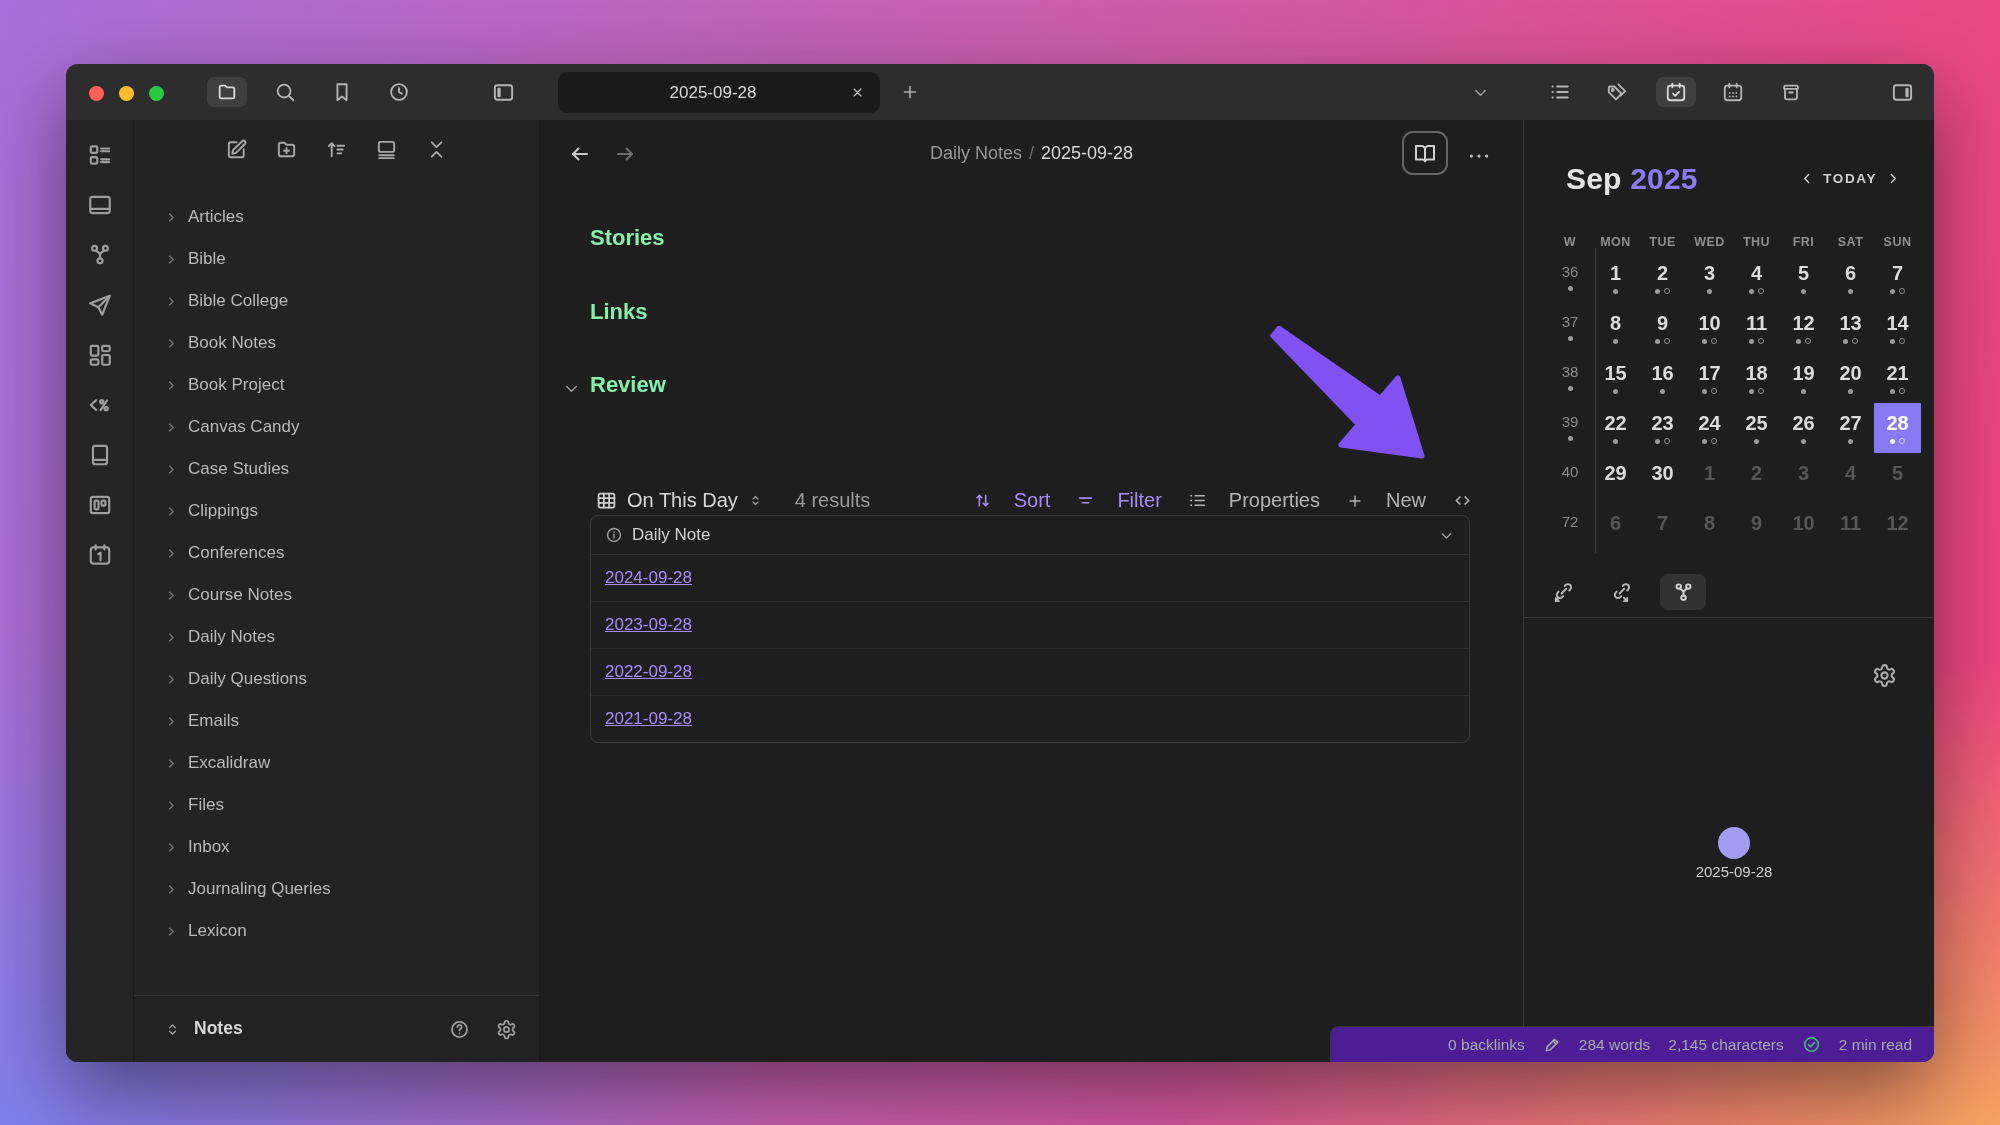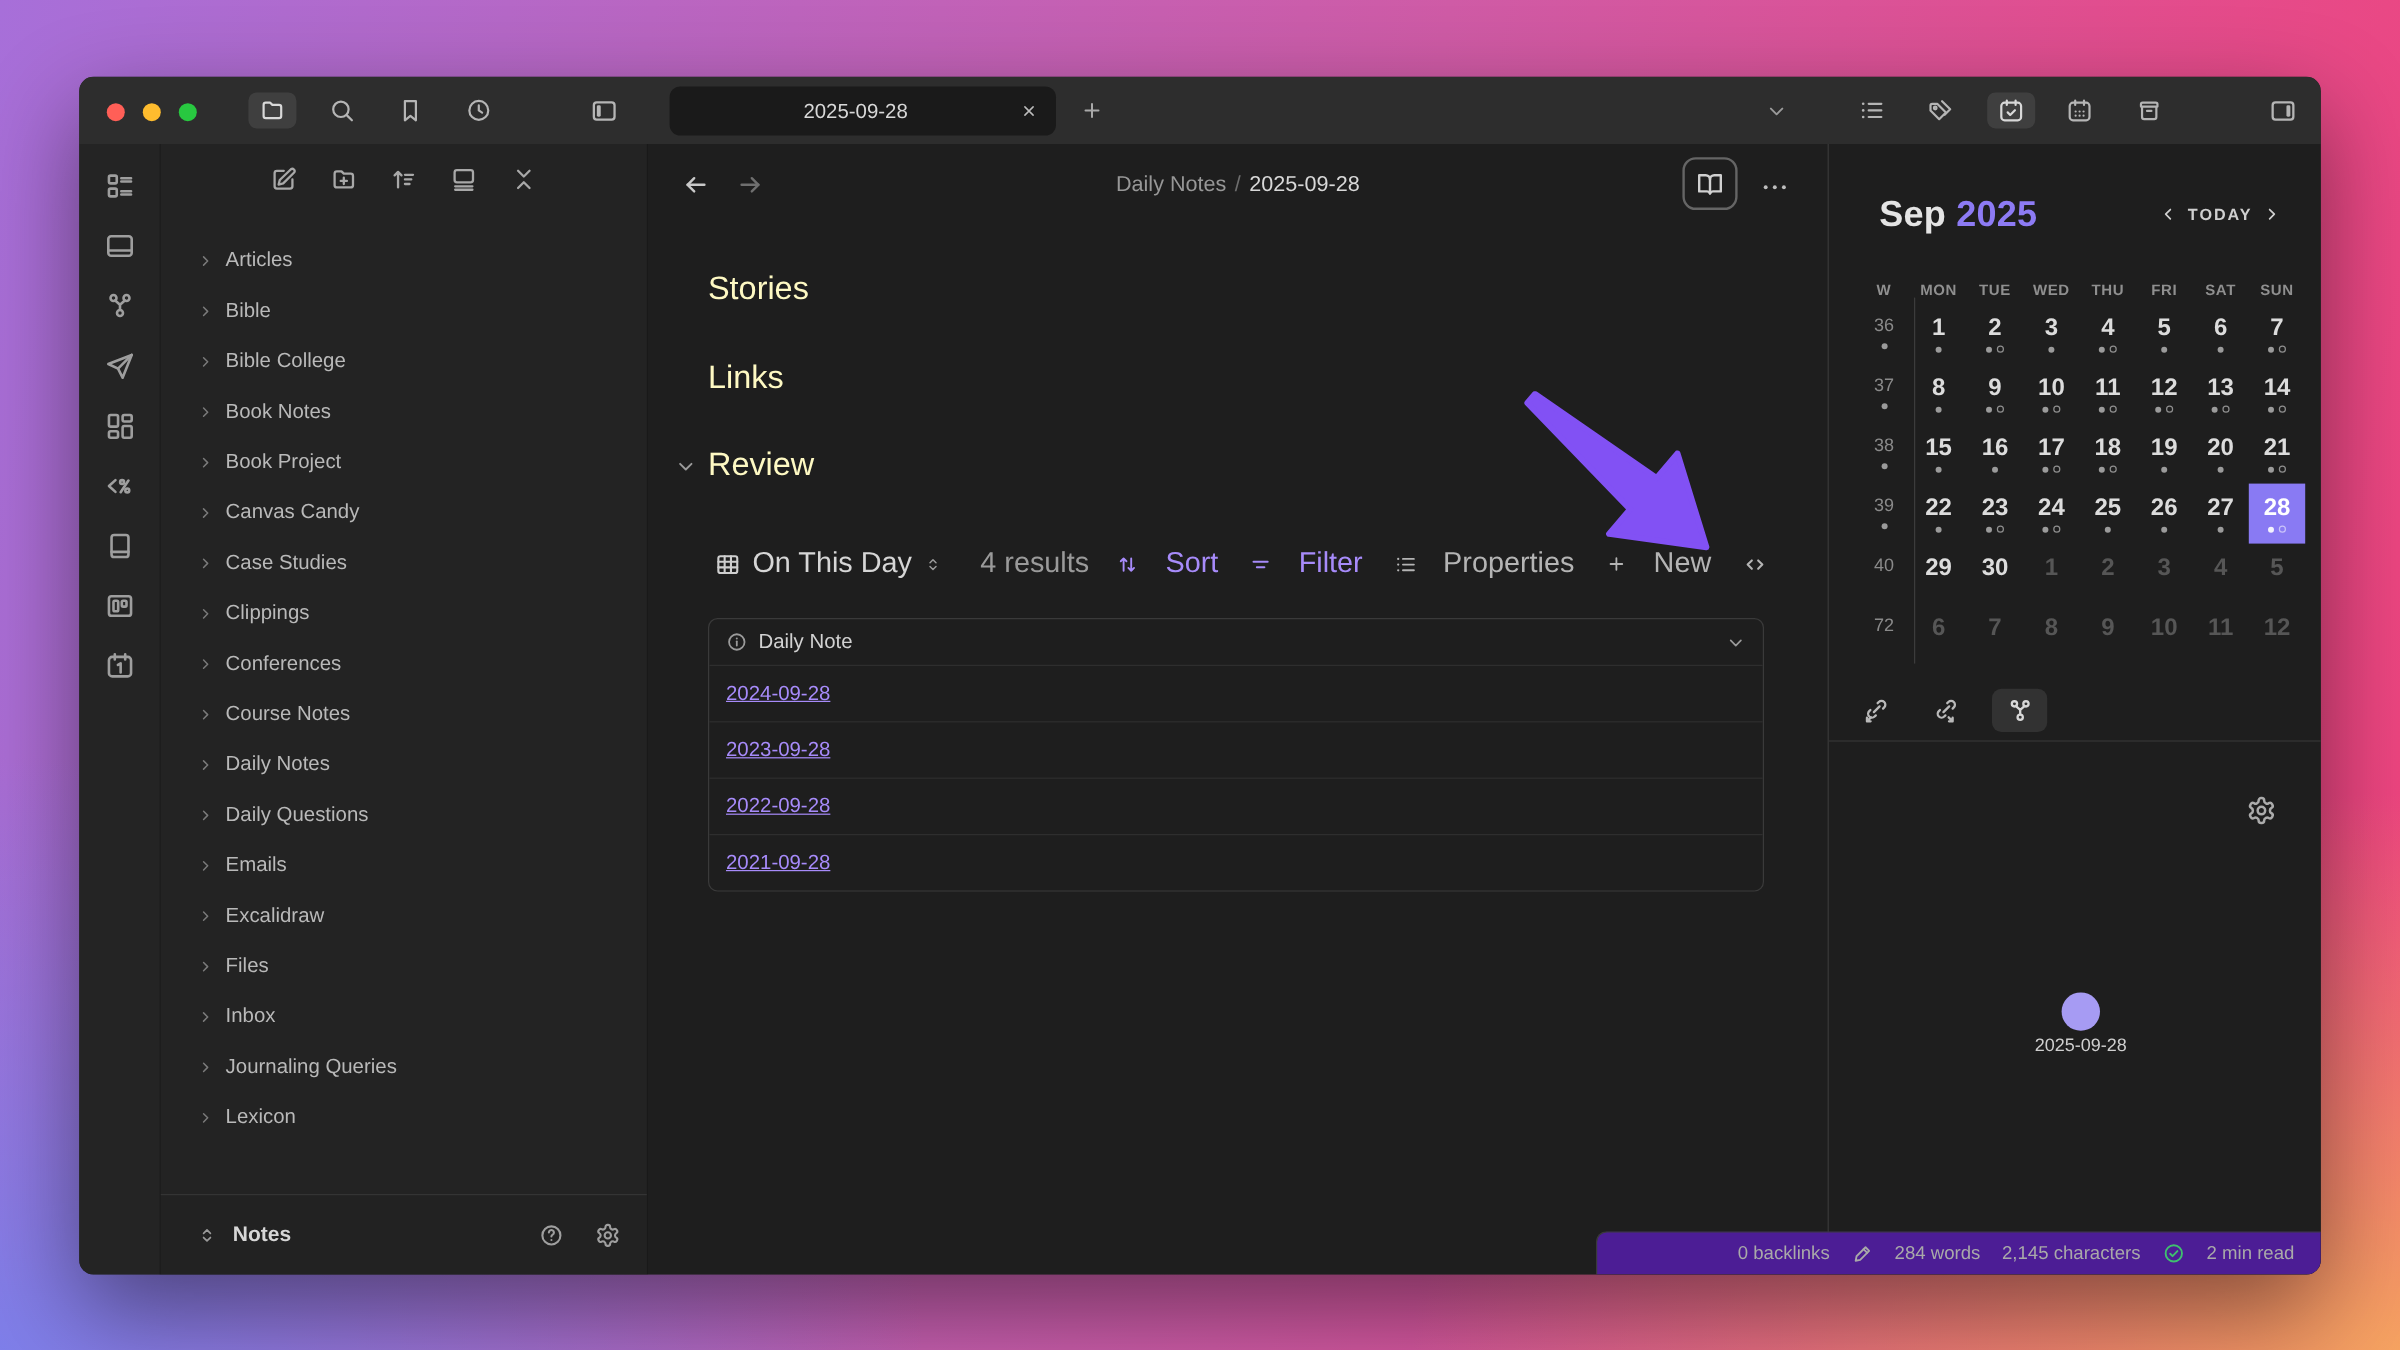--- a/index.html
+++ b/index.html
@@ -26,22 +26,22 @@
   .ribbon .rbtn{width:26px;height:26px}
   .explorer{position:absolute;left:68px;top:0;width:406px;height:100%;background:#232323;border-right:1px solid #191919}
   .exphead{position:absolute;left:0;top:18px;width:100%;display:flex;justify-content:center;gap:27px;color:#a8a8a8}
   .exphead .ebtn{width:23px;height:23px}
   .folder-list{position:absolute;left:0;top:76px;width:100%}
   .tree-item{height:42px;display:flex;align-items:center;padding-left:30px;color:#b9b9b9;font-size:17px;gap:9px}
   .tree-item .ch{width:15px;height:15px;color:#7a7a7a;flex:0 0 auto}
   .expfoot{position:absolute;left:0;bottom:0;width:100%;height:67px;border-top:1px solid #343434;background:#222}
   .editor{position:absolute;left:474px;top:0;width:983px;height:100%;background:#1e1e1e;color:#dcdcdc}
   .bclight{color:#d8d8d8}.bcdim{color:#979797}.bcsep{color:#6d6d6d;padding:0 7px}
-  .h1{position:absolute;left:50px;font-size:27px;font-weight:400;color:#fef9c3}
-  .qrow{position:absolute;left:56px;right:50px;top:336px;height:34px;display:flex;align-items:flex-start;font-size:24px}
+  .h1{position:absolute;left:50px;font-size:22px;font-weight:700;color:#86efac}
+  .qrow{position:absolute;left:56px;right:50px;top:358px;height:34px;display:flex;align-items:flex-end;font-size:20px}
   .qleft{display:flex;align-items:center;gap:10px;color:#d6d6d6}
   .qright{margin-left:auto;display:flex;align-items:center;gap:26px}
   .qitem{display:flex;align-items:center;gap:22px}
   .purple{color:var(--link)}
   .graytxt{color:#b4b4b4}
   .dimtxt{color:#9a9a9a}
   .btable{position:absolute;left:50px;top:395px;width:880px;border:1px solid #3a3a3a;border-radius:8px;overflow:hidden}
   .thead{height:38px;display:flex;align-items:center;padding:0 14px;gap:9px;color:#d2d2d2;font-size:17px}
   .trow{height:47px;display:flex;align-items:center;padding:16px 14px;border-top:1px solid #2e2e2e}
   .tlink{color:var(--link);text-decoration:underline;font-size:17px;cursor:pointer}

